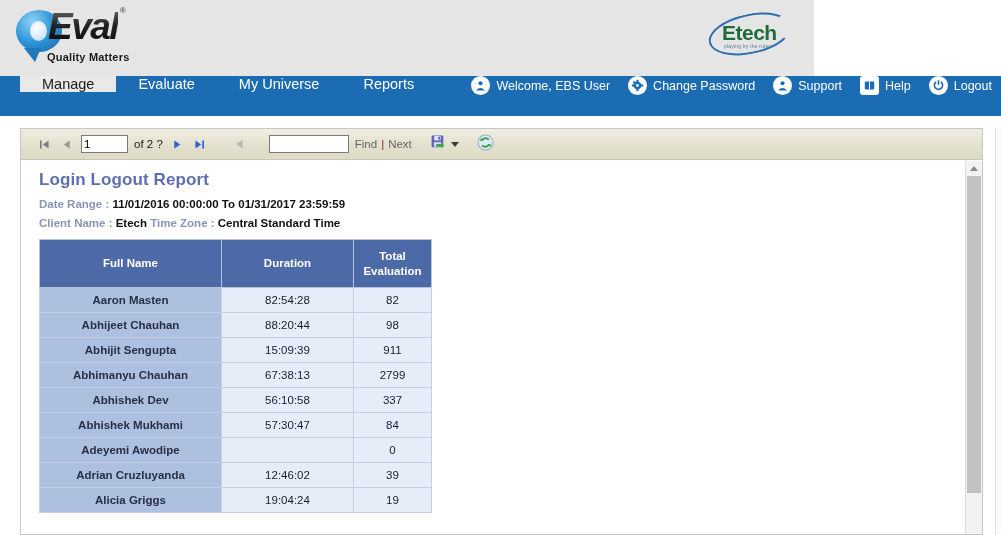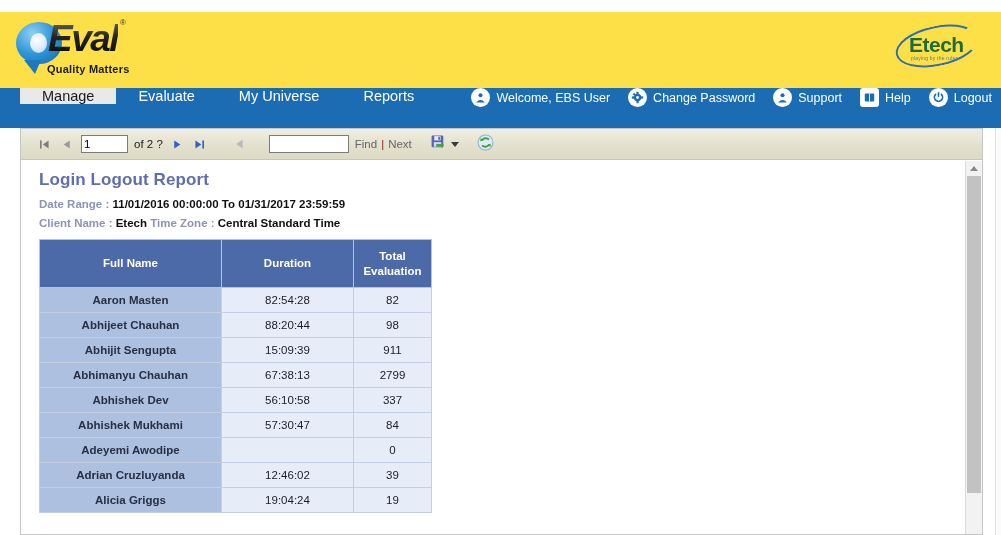--- a/index.html
+++ b/index.html
@@ -7,24 +7,23 @@
     margin: 0; padding: 0;
     width: 1001px; height: 535px;
     overflow: hidden;
     background: #ffffff;
     font-family: "Liberation Sans", sans-serif;
   }
 
   
   .header {
     position: relative;
-    width: 1001px;
+    width: 814px;
     height: 76px;
-    background: #fde047;
-    margin-top: 12px;
+    background: #e5e5e5;
   }
   .logo-qeval {
     position: absolute;
     left: 12px; top: 4px;
     width: 118px; height: 64px;
   }
   .logo-qeval .bubble {
     position: absolute;
     left: 4px; top: 6px;
     width: 46px; height: 42px;

